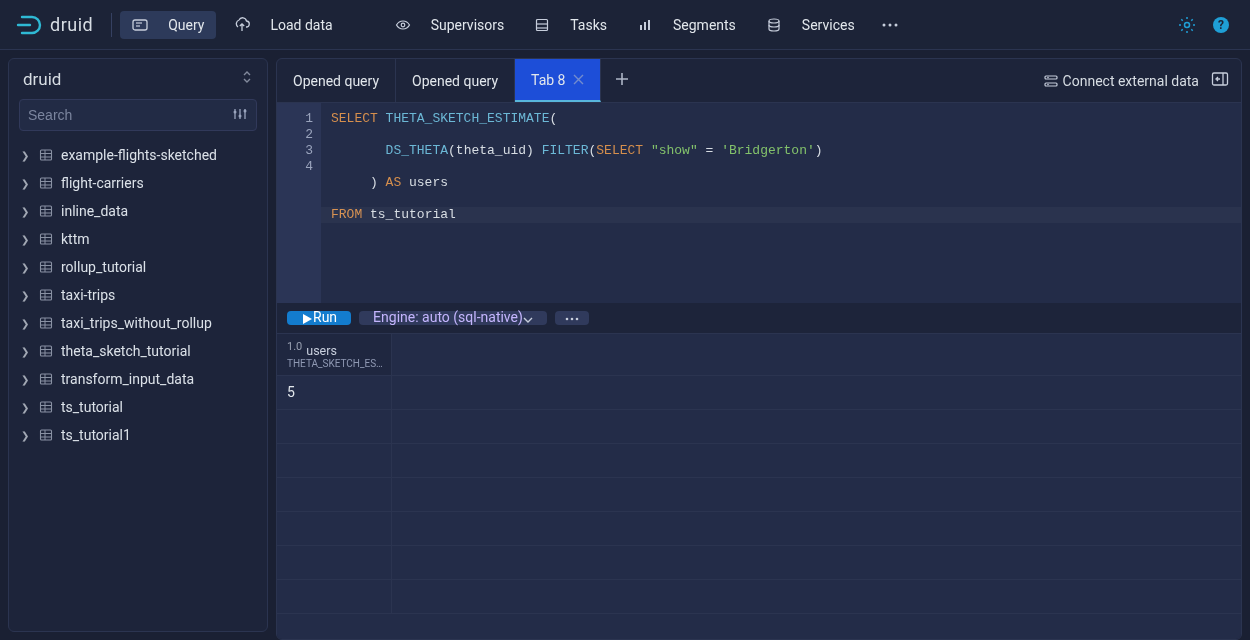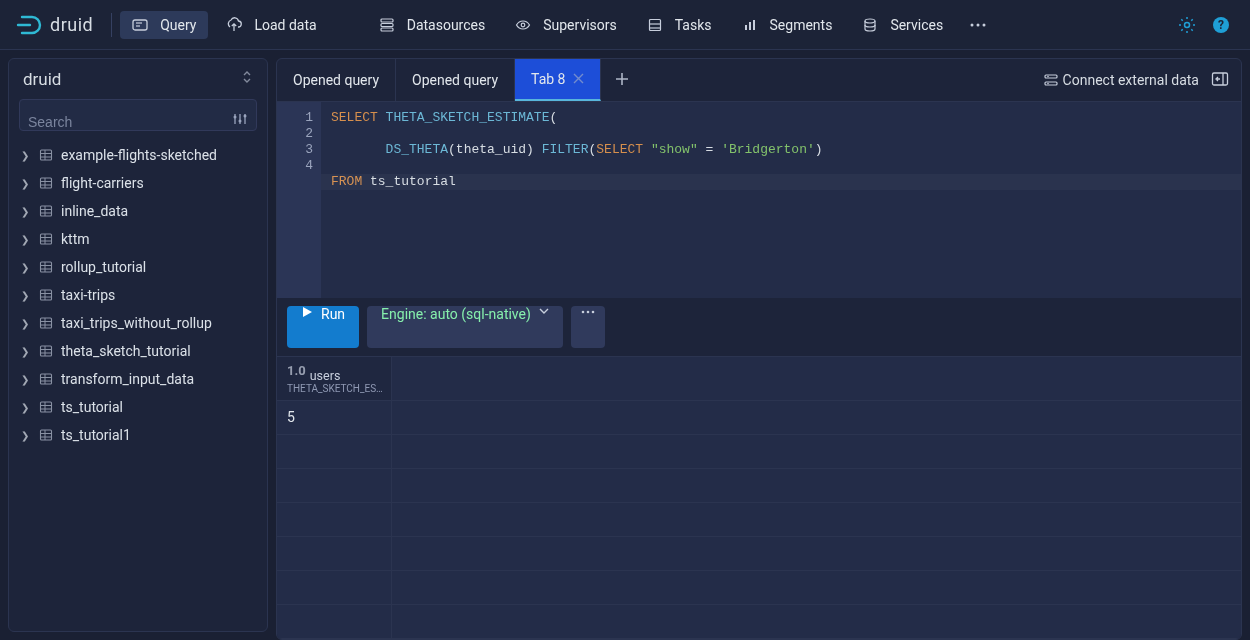--- a/index.html
+++ b/index.html
@@ -18,21 +18,21 @@
     height:50px;
     padding: 0 16px;
     background:#1c2337;
     border-bottom:1px solid #2b3450;
   }
   .logo-wrap { display:flex; align-items:center; gap:8px; margin-right:10px; }
   .logo-text { color:#d7dde3; font-size:18px; font-weight:400; letter-spacing:0.5px; }
   .vdiv { width:1px; height:24px; background:#354061; margin:0 8px; }
   .nav-group { display:flex; align-items:center; gap:6px; }
   .nav-item {
-    display:flex; align-items:center; gap:12px;
+    display:flex; align-items:center; gap:20px;
     padding:6px 12px; border-radius:4px;
     color:#e2e7ec; cursor:pointer;
   }
   .nav-item.active { background:#2d3a5a; }
   .nav-item .icon { display:flex; align-items:center; }
   .spacer { flex:1; }
   .hicon { display:flex; align-items:center; padding:4px; margin-left:8px; cursor:pointer; }
 
   
   .app-body { display:flex; height: calc(640px - 50px); }
@@ -44,21 +44,21 @@
   .main {
     flex:1; margin:8px 8px 0 0;
     background:#1d243a; border:1px solid #2b3450; border-radius:6px;
     display:flex; flex-direction:column;
     overflow:hidden;
   }
   
   .sb-head { display:flex; align-items:center; justify-content:space-between; padding:10px 14px 6px; font-size:17px; }
   .sb-head .caret { opacity:0.7; }
   .sb-search {
-    margin:4px 10px 6px; display:flex; align-items:flex-end;
+    margin:4px 10px 6px; display:flex; align-items:center;
     background:#222b45; border:1px solid #31395a; border-radius:4px;
     height:32px; padding:0 8px;
   }
   .sb-search input {
     flex:1; background:transparent; border:none; outline:none;
     color:#d7dde3; font-size:14px;
   }
   .sb-search input::placeholder { color:#7b859e; }
   .ds-list { padding:4px 0; overflow:auto; }
   .ds-item {
@@ -108,45 +108,45 @@
   .func { color:#6cb8d6; }
   .str { color:#83c26b; }
 
   
   .action-bar {
     display:flex; align-items:center; gap:8px;
     padding:8px 10px;
     background:#1d243a;
   }
   .btn {
-    display:flex; align-items:flex-start; gap:8px;
-    height:42px; padding:0 14px; border-radius:4px;
+    display:flex; align-items:flex-end; 
+    height:14px; padding:0 14px; border-radius:4px;
     cursor:pointer; font-size:14px;
   }
   .btn.primary { background:#137cce; color:#fff; }
-  .btn.secondary { background:#303a5c; color:#86efac; }
+  .btn.secondary { background:#303a5c; color:#c4b5fd; }
   .btn.icononly { width:34px; justify-content:center; padding:0; }
   .action-right { margin-left:auto; display:flex; align-items:center; gap:12px; color:#c7cedc; }
 
   
   .results { flex:1; display:flex; flex-direction:column; border-top:1px solid #2b3450; background:#232c48; }
   .rh { display:flex; border-bottom:1px solid #2b3450; }
   .rh .cell {
     width:115px; padding:6px 10px; border-right:1px solid #2b3450;
     font-size:12.5px; color:#c9d0de;
     overflow:hidden; white-space:nowrap; text-overflow:ellipsis;
   }
   .rh .cell.head { background:#1f2740; }
   .rh .sub { font-size:10px; color:#8f99b3; }
   .rrow { display:flex; height:34px; border-bottom:1px solid #2b3450; }
   .rrow .cell {
     width:115px; padding:8px 10px; border-right:1px solid #2b3450;
     color:#e2e7ec;
   }
-  .sup { font-size:13px; vertical-align:super; opacity:0.7; margin-right:4px;font-weight:bold;}
+  .sup { font-size:11px; vertical-align:super; opacity:0.7; margin-right:4px;}
 </style>
 </head>
 <body>
 
 <div class="header">
   <div class="logo-wrap">
     <svg width="26" height="22" viewBox="0 0 26 22" fill="none">
       <path d="M6 3 H16 A8 8 0 0 1 16 19 H6" stroke="#2fb9d4" stroke-width="2.4" fill="none" stroke-linecap="round"></path>
       <line x1="2" y1="11" x2="14" y2="11" stroke="#2fb9d4" stroke-width="2.4" stroke-linecap="round"></line>
     </svg>
@@ -167,30 +167,20 @@
     <div class="nav-item">
       <span class="icon">
         <svg width="16" height="16" viewBox="0 0 16 16">
             <path d="M4 10a4 4 0 0 1 1-7 4 4 0 0 1 7.5 1A3 3 0 0 1 12 10" fill="none" stroke="#c7cedc" stroke-width="1.3"></path>
             <path d="M8 14V7M5.8 9L8 6.8 10.2 9" fill="none" stroke="#c7cedc" stroke-width="1.3"></path>
           </svg>
       </span>
       <span>Load data</span>
     </div>
     <div style="width:26px"></div>
-    <div class="nav-item">
-      <span class="icon">
-        <svg width="16" height="16" viewBox="0 0 16 16">
-            <rect x="2" y="2" width="12" height="3" rx="1" fill="none" stroke="#c7cedc" stroke-width="1.2"></rect>
-            <rect x="2" y="6.5" width="12" height="3" rx="1" fill="none" stroke="#c7cedc" stroke-width="1.2"></rect>
-            <rect x="2" y="11" width="12" height="3" rx="1" fill="none" stroke="#c7cedc" stroke-width="1.2"></rect>
-          </svg>
-      </span>
-      <span>Datasources</span>
-    </div>
     <div class="nav-item">
       <span class="icon">
         <svg width="16" height="16" viewBox="0 0 16 16">
             <path d="M1.5 8s2.3-4 6.5-4 6.5 4 6.5 4-2.3 4-6.5 4S1.5 8 1.5 8z" fill="none" stroke="#c7cedc" stroke-width="1.2"></path>
             <circle cx="8" cy="8" r="1.8" fill="none" stroke="#c7cedc" stroke-width="1.2"></circle>
           </svg>
       </span>
       <span>Supervisors</span>
     </div>
     <div class="nav-item">
@@ -452,20 +442,21 @@
 
     <div class="editor">
       <div class="gutter" id="gutter">
           <div>1</div>
           <div>2</div>
           <div>3</div>
           <div>4</div>
         </div>
       <div class="code" id="code"><span class="row"><span class="kw">SELECT </span><span class="func">THETA_SKETCH_ESTIMATE</span><span>(</span></span>
 <span class="row"><span>       </span><span class="func">DS_THETA</span><span>(theta_uid) </span><span class="func">FILTER</span><span>(</span><span class="kw">SELECT</span><span> </span><span class="str">"show"</span><span> = </span><span class="str">'Bridgerton'</span><span>)</span></span>
+<span class="row"><span>     ) </span><span class="kw">AS</span><span> users</span></span>
 <span class="row cursorline"><span class="kw">FROM</span><span> ts_tutorial</span></span>
 </div>
     </div>
 
     <div class="action-bar">
       <div class="btn primary">
         <svg width="12" height="12" viewBox="0 0 12 12">
             <path d="M2 1l9 5-9 5z" fill="#fff"></path>
           </svg>
         <span>Run</span>

